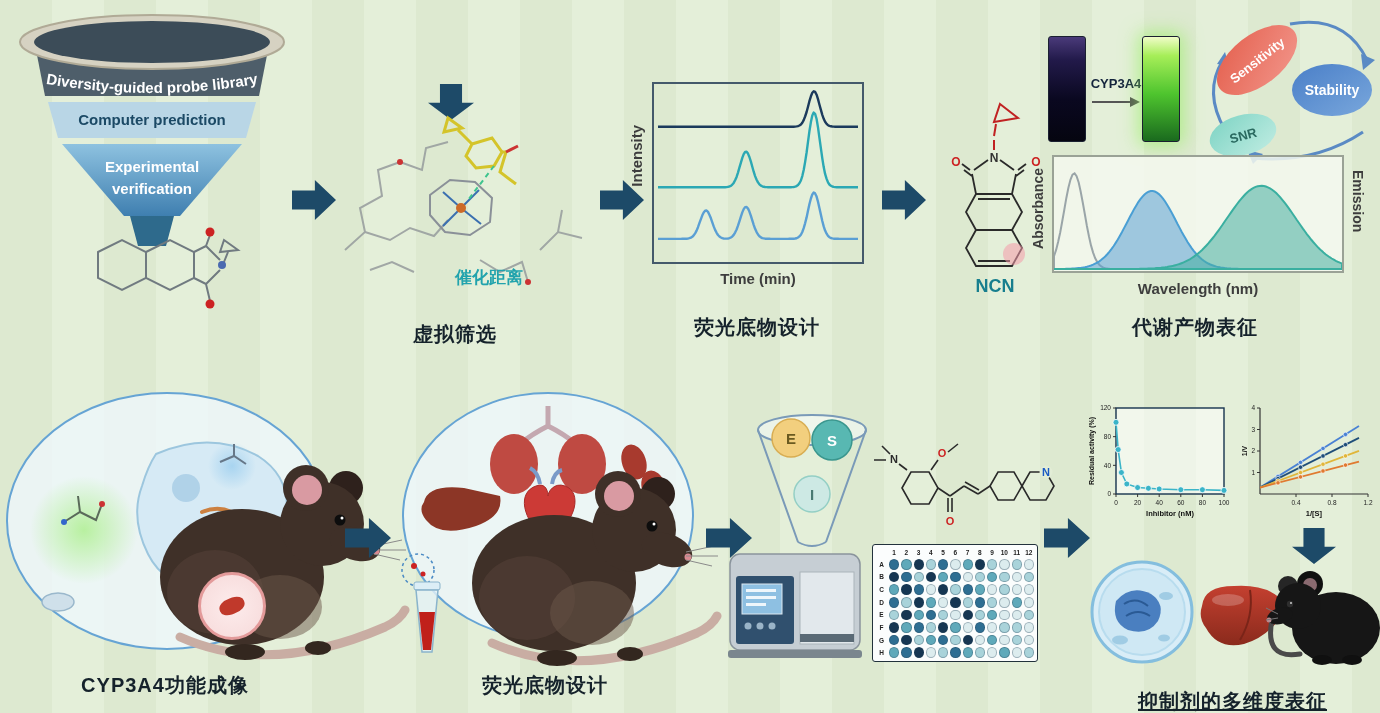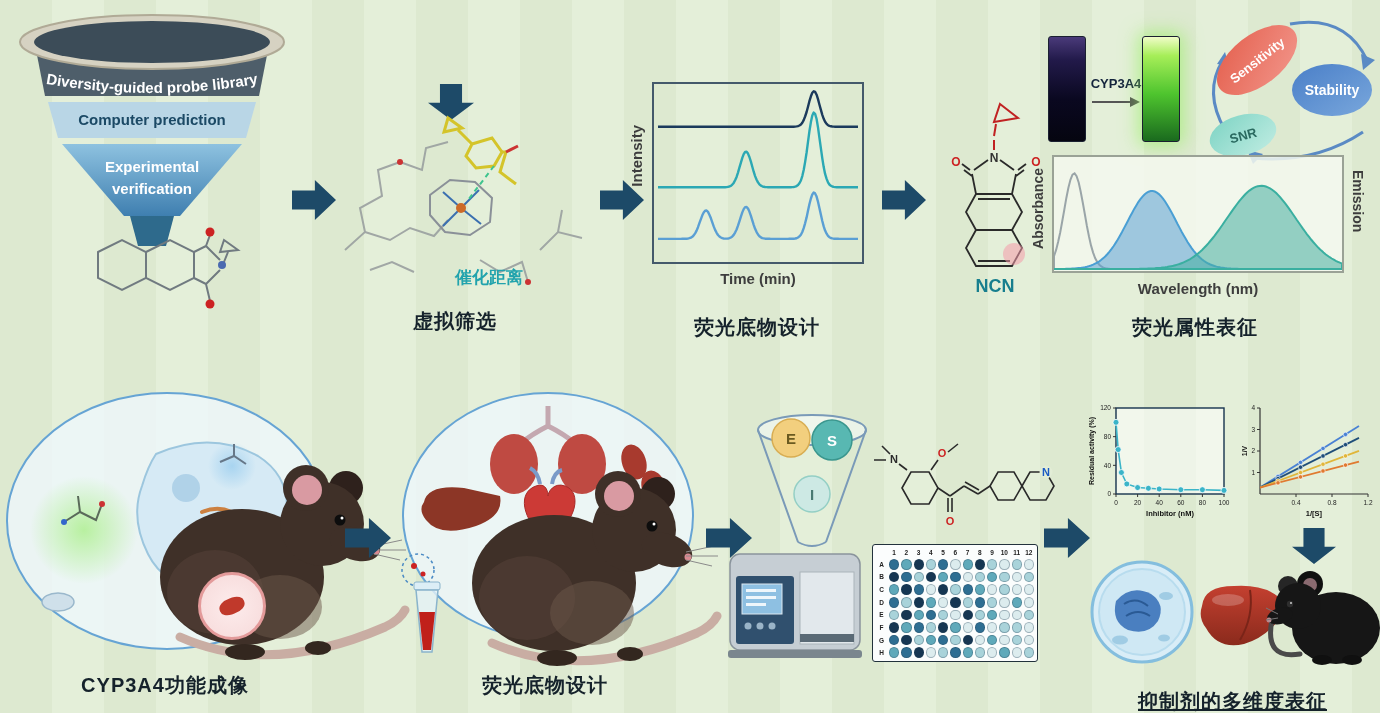--- a/index.html
+++ b/index.html
@@ -101,21 +101,21 @@
       <polygon points="118,18 132,28 114,32"></polygon>
       <line x1="172" y1="52" x2="176" y2="52"></line>
     </g>
     <line x1="176" y1="52" x2="188" y2="46" stroke="#cc3333" stroke-width="3"></line>
     <circle cx="70" cy="62" r="3" fill="#cc3333"></circle>
       <circle cx="198" cy="182" r="3" fill="#cc3333"></circle>
     <line x1="164" y1="66" x2="138" y2="100" stroke="#3ec48e" stroke-width="2" stroke-dasharray="5,4"></line>
   </svg>
   <div class="annotation-teal" style="left:455px;top:266px;">催化距离</div>
 
-  <div class="stage-caption" style="left:345px;top:308px;width:220px;">虚拟筛选</div>
+  <div class="stage-caption" style="left:345px;top:321px;width:220px;">虚拟筛选</div>
 
   <div class="arrow-r" style="left:600px;top:180px;width:44px;height:40px;"></div>
 
   <div class="vlabel" style="left:628px;top:125px;">Intensity</div>
   <div class="chromo-box">
     <svg id="chromo" width="208" height="178" viewBox="0 0 208 178">
         <polyline points="4.0,42.7 5.4,42.7 6.9,42.7 8.3,42.7 9.7,42.7 11.1,42.7 12.6,42.7 14.0,42.7 15.4,42.7 16.9,42.7 18.3,42.7 19.7,42.7 21.1,42.7 22.6,42.7 24.0,42.7 25.4,42.7 26.9,42.7 28.3,42.7 29.7,42.7 31.1,42.7 32.6,42.7 34.0,42.7 35.4,42.7 36.9,42.7 38.3,42.7 39.7,42.7 41.1,42.7 42.6,42.7 44.0,42.7 45.4,42.7 46.9,42.7 48.3,42.7 49.7,42.7 51.1,42.7 52.6,42.7 54.0,42.7 55.4,42.7 56.9,42.7 58.3,42.7 59.7,42.7 61.1,42.7 62.6,42.7 64.0,42.7 65.4,42.7 66.9,42.7 68.3,42.7 69.7,42.7 71.1,42.7 72.6,42.7 74.0,42.7 75.4,42.7 76.9,42.7 78.3,42.7 79.7,42.7 81.1,42.7 82.6,42.7 84.0,42.7 85.4,42.7 86.9,42.7 88.3,42.7 89.7,42.7 91.1,42.7 92.6,42.7 94.0,42.7 95.4,42.7 96.9,42.7 98.3,42.7 99.7,42.7 101.1,42.7 102.6,42.7 104.0,42.7 105.4,42.7 106.9,42.7 108.3,42.7 109.7,42.7 111.1,42.7 112.6,42.7 114.0,42.7 115.4,42.7 116.9,42.7 118.3,42.7 119.7,42.7 121.1,42.7 122.6,42.7 124.0,42.7 125.4,42.7 126.9,42.7 128.3,42.7 129.7,42.7 131.1,42.7 132.6,42.7 134.0,42.7 135.4,42.7 136.9,42.7 138.3,42.7 139.7,42.7 141.1,42.6 142.6,42.4 144.0,42.1 145.4,41.5 146.9,40.5 148.3,38.7 149.7,36.1 151.1,32.5 152.6,28.0 154.0,22.7 155.4,17.2 156.9,12.3 158.3,8.7 159.7,7.2 161.1,7.9 162.6,10.7 164.0,15.1 165.4,20.5 166.9,25.9 168.3,30.8 169.7,34.8 171.1,37.8 172.6,39.9 174.0,41.2 175.4,41.9 176.9,42.3 178.3,42.5 179.7,42.6 181.1,42.7 182.6,42.7 184.0,42.7 185.4,42.7 186.9,42.7 188.3,42.7 189.7,42.7 191.1,42.7 192.6,42.7 194.0,42.7 195.4,42.7 196.9,42.7 198.3,42.7 199.7,42.7 201.1,42.7 202.6,42.7 204.0,42.7" fill="none" stroke="#1b3a5c" stroke-width="2.4" stroke-linejoin="round"></polyline>
         <polyline points="4.0,103.2 5.4,103.2 6.9,103.2 8.3,103.2 9.7,103.2 11.1,103.2 12.6,103.2 14.0,103.2 15.4,103.2 16.9,103.2 18.3,103.2 19.7,103.2 21.1,103.2 22.6,103.2 24.0,103.2 25.4,103.2 26.9,103.2 28.3,103.2 29.7,103.2 31.1,103.2 32.6,103.2 34.0,103.2 35.4,103.2 36.9,103.2 38.3,103.2 39.7,103.2 41.1,103.2 42.6,103.2 44.0,103.2 45.4,103.2 46.9,103.2 48.3,103.2 49.7,103.2 51.1,103.2 52.6,103.2 54.0,103.2 55.4,103.2 56.9,103.2 58.3,103.2 59.7,103.2 61.1,103.2 62.6,103.2 64.0,103.2 65.4,103.2 66.9,103.2 68.3,103.2 69.7,103.2 71.1,103.2 72.6,103.1 74.0,102.8 75.4,102.5 76.9,101.8 78.3,100.6 79.7,98.9 81.1,96.3 82.6,92.9 84.0,88.6 85.4,83.7 86.9,78.6 88.3,73.8 89.7,70.1 91.1,68.0 92.6,67.8 94.0,69.6 95.4,73.0 96.9,77.6 98.3,82.7 99.7,87.7 101.1,92.1 102.6,95.7 104.0,98.4 105.4,100.3 106.9,101.6 108.3,102.3 109.7,102.8 111.1,103.0 112.6,103.1 114.0,103.2 115.4,103.2 116.9,103.2 118.3,103.2 119.7,103.2 121.1,103.2 122.6,103.2 124.0,103.2 125.4,103.2 126.9,103.2 128.3,103.2 129.7,103.2 131.1,103.2 132.6,103.2 134.0,103.2 135.4,103.2 136.9,103.2 138.3,103.1 139.7,103.0 141.1,102.7 142.6,102.1 144.0,101.1 145.4,99.3 146.9,96.5 148.3,92.1 149.7,86.0 151.1,78.1 152.6,68.5 154.0,57.9 155.4,47.3 156.9,38.1 158.3,31.5 159.7,28.6 161.1,29.8 162.6,35.0 164.0,43.4 165.4,53.6 166.9,64.3 168.3,74.4 169.7,83.1 171.1,89.9 172.6,94.9 174.0,98.3 175.4,100.5 176.9,101.8 178.3,102.5 179.7,102.9 181.1,103.1 182.6,103.2 184.0,103.2 185.4,103.2 186.9,103.2 188.3,103.2 189.7,103.2 191.1,103.2 192.6,103.2 194.0,103.2 195.4,103.2 196.9,103.2 198.3,103.2 199.7,103.2 201.1,103.2 202.6,103.2 204.0,103.2" fill="none" stroke="#2ba8b4" stroke-width="2.4" stroke-linejoin="round"></polyline>
         <polyline points="4.0,154.9 5.4,154.9 6.9,154.9 8.3,154.9 9.7,154.9 11.1,154.9 12.6,154.9 14.0,154.9 15.4,154.9 16.9,154.9 18.3,154.9 19.7,154.9 21.1,154.9 22.6,154.9 24.0,154.9 25.4,154.9 26.9,154.9 28.3,154.8 29.7,154.8 31.1,154.8 32.6,154.7 34.0,154.5 35.4,154.2 36.9,153.7 38.3,152.8 39.7,151.4 41.1,149.3 42.6,146.6 44.0,143.2 45.4,139.2 46.9,135.1 48.3,131.3 49.7,128.4 51.1,126.7 52.6,126.5 54.0,127.9 55.4,130.7 56.9,134.3 58.3,138.4 59.7,142.4 61.1,145.9 62.6,148.8 64.0,151.0 65.4,152.5 66.9,153.5 68.3,154.1 69.7,154.5 71.1,154.6 72.6,154.6 74.0,154.5 75.4,154.1 76.9,153.5 78.3,152.5 79.7,150.9 81.1,148.6 82.6,145.5 84.0,141.7 85.4,137.3 86.9,132.7 88.3,128.4 89.7,125.1 91.1,123.1 92.6,123.0 94.0,124.6 95.4,127.6 96.9,131.8 98.3,136.4 99.7,140.8 101.1,144.8 102.6,148.1 104.0,150.5 105.4,152.2 106.9,153.4 108.3,154.1 109.7,154.4 111.1,154.7 112.6,154.8 114.0,154.8 115.4,154.8 116.9,154.9 118.3,154.9 119.7,154.9 121.1,154.9 122.6,154.9 124.0,154.9 125.4,154.9 126.9,154.9 128.3,154.9 129.7,154.9 131.1,154.9 132.6,154.9 134.0,154.9 135.4,154.8 136.9,154.8 138.3,154.8 139.7,154.7 141.1,154.5 142.6,154.2 144.0,153.5 145.4,152.4 146.9,150.7 148.3,148.0 149.7,144.2 151.1,139.3 152.6,133.4 154.0,126.8 155.4,120.2 156.9,114.5 158.3,110.4 159.7,108.6 161.1,109.4 162.6,112.6 164.0,117.8 165.4,124.1 166.9,130.8 168.3,137.0 169.7,142.4 171.1,146.6 172.6,149.7 174.0,151.8 175.4,153.2 176.9,154.0 178.3,154.4 179.7,154.7 181.1,154.8 182.6,154.8 184.0,154.8 185.4,154.9 186.9,154.9 188.3,154.9 189.7,154.9 191.1,154.9 192.6,154.9 194.0,154.9 195.4,154.9 196.9,154.9 198.3,154.9 199.7,154.9 201.1,154.9 202.6,154.9 204.0,154.9" fill="none" stroke="#5a9fd4" stroke-width="2.4" stroke-linejoin="round"></polyline>
       </svg>
@@ -194,21 +194,21 @@
   <div class="spectrum-box">
     <svg id="spectra" width="288" height="114" viewBox="0 0 288 114">
         <path d="M 0 112 L 0.0 99.1 L 2.1 92.9 L 4.1 85.0 L 6.2 75.5 L 8.2 64.5 L 10.3 52.8 L 12.3 41.2 L 14.4 30.7 L 16.5 22.6 L 18.5 17.6 L 20.6 16.4 L 22.6 19.1 L 24.7 25.5 L 26.7 34.7 L 28.8 45.7 L 30.9 57.5 L 32.9 69.0 L 35.0 79.5 L 37.0 88.4 L 39.1 95.6 L 41.1 101.0 L 43.2 105.0 L 45.3 107.7 L 47.3 109.5 L 49.4 110.6 L 51.4 111.2 L 53.5 111.6 L 55.5 111.8 L 57.6 111.9 L 59.7 112.0 L 61.7 112.0 L 63.8 112.0 L 65.8 112.0 L 67.9 112.0 L 69.9 112.0 L 72.0 112.0 L 74.1 112.0 L 76.1 112.0 L 78.2 112.0 L 80.2 112.0 L 82.3 112.0 L 84.3 112.0 L 86.4 112.0 L 88.5 112.0 L 90.5 112.0 L 92.6 112.0 L 94.6 112.0 L 96.7 112.0 L 98.7 112.0 L 100.8 112.0 L 102.9 112.0 L 104.9 112.0 L 107.0 112.0 L 109.0 112.0 L 111.1 112.0 L 113.1 112.0 L 115.2 112.0 L 117.3 112.0 L 119.3 112.0 L 121.4 112.0 L 123.4 112.0 L 125.5 112.0 L 127.5 112.0 L 129.6 112.0 L 131.7 112.0 L 133.7 112.0 L 135.8 112.0 L 137.8 112.0 L 139.9 112.0 L 141.9 112.0 L 144.0 112.0 L 146.1 112.0 L 148.1 112.0 L 150.2 112.0 L 152.2 112.0 L 154.3 112.0 L 156.3 112.0 L 158.4 112.0 L 160.5 112.0 L 162.5 112.0 L 164.6 112.0 L 166.6 112.0 L 168.7 112.0 L 170.7 112.0 L 172.8 112.0 L 174.9 112.0 L 176.9 112.0 L 179.0 112.0 L 181.0 112.0 L 183.1 112.0 L 185.1 112.0 L 187.2 112.0 L 189.3 112.0 L 191.3 112.0 L 193.4 112.0 L 195.4 112.0 L 197.5 112.0 L 199.5 112.0 L 201.6 112.0 L 203.7 112.0 L 205.7 112.0 L 207.8 112.0 L 209.8 112.0 L 211.9 112.0 L 213.9 112.0 L 216.0 112.0 L 218.1 112.0 L 220.1 112.0 L 222.2 112.0 L 224.2 112.0 L 226.3 112.0 L 228.3 112.0 L 230.4 112.0 L 232.5 112.0 L 234.5 112.0 L 236.6 112.0 L 238.6 112.0 L 240.7 112.0 L 242.7 112.0 L 244.8 112.0 L 246.9 112.0 L 248.9 112.0 L 251.0 112.0 L 253.0 112.0 L 255.1 112.0 L 257.1 112.0 L 259.2 112.0 L 261.3 112.0 L 263.3 112.0 L 265.4 112.0 L 267.4 112.0 L 269.5 112.0 L 271.5 112.0 L 273.6 112.0 L 275.7 112.0 L 277.7 112.0 L 279.8 112.0 L 281.8 112.0 L 283.9 112.0 L 285.9 112.0 L 288.0 112.0 L 288 112" fill="none" stroke="#9aa5a8" stroke-width="2"></path>
         <path d="M 0 112 L 0.0 112.0 L 2.1 112.0 L 4.1 111.9 L 6.2 111.9 L 8.2 111.9 L 10.3 111.9 L 12.3 111.8 L 14.4 111.8 L 16.5 111.7 L 18.5 111.6 L 20.6 111.5 L 22.6 111.3 L 24.7 111.1 L 26.7 110.9 L 28.8 110.6 L 30.9 110.2 L 32.9 109.7 L 35.0 109.1 L 37.0 108.5 L 39.1 107.7 L 41.1 106.7 L 43.2 105.6 L 45.3 104.3 L 47.3 102.8 L 49.4 101.1 L 51.4 99.2 L 53.5 97.0 L 55.5 94.6 L 57.6 91.9 L 59.7 89.0 L 61.7 85.9 L 63.8 82.5 L 65.8 79.0 L 67.9 75.3 L 69.9 71.4 L 72.0 67.5 L 74.1 63.5 L 76.1 59.5 L 78.2 55.7 L 80.2 51.9 L 82.3 48.4 L 84.3 45.1 L 86.4 42.2 L 88.5 39.6 L 90.5 37.5 L 92.6 35.8 L 94.6 34.7 L 96.7 34.1 L 98.7 34.0 L 100.8 34.5 L 102.9 35.6 L 104.9 37.1 L 107.0 39.2 L 109.0 41.6 L 111.1 44.5 L 113.1 47.7 L 115.2 51.2 L 117.3 54.9 L 119.3 58.8 L 121.4 62.7 L 123.4 66.7 L 125.5 70.6 L 127.5 74.5 L 129.6 78.2 L 131.7 81.8 L 133.7 85.2 L 135.8 88.4 L 137.8 91.3 L 139.9 94.1 L 141.9 96.5 L 144.0 98.7 L 146.1 100.7 L 148.1 102.5 L 150.2 104.0 L 152.2 105.3 L 154.3 106.5 L 156.3 107.5 L 158.4 108.3 L 160.5 109.0 L 162.5 109.6 L 164.6 110.1 L 166.6 110.5 L 168.7 110.8 L 170.7 111.1 L 172.8 111.3 L 174.9 111.4 L 176.9 111.6 L 179.0 111.7 L 181.0 111.8 L 183.1 111.8 L 185.1 111.9 L 187.2 111.9 L 189.3 111.9 L 191.3 111.9 L 193.4 112.0 L 195.4 112.0 L 197.5 112.0 L 199.5 112.0 L 201.6 112.0 L 203.7 112.0 L 205.7 112.0 L 207.8 112.0 L 209.8 112.0 L 211.9 112.0 L 213.9 112.0 L 216.0 112.0 L 218.1 112.0 L 220.1 112.0 L 222.2 112.0 L 224.2 112.0 L 226.3 112.0 L 228.3 112.0 L 230.4 112.0 L 232.5 112.0 L 234.5 112.0 L 236.6 112.0 L 238.6 112.0 L 240.7 112.0 L 242.7 112.0 L 244.8 112.0 L 246.9 112.0 L 248.9 112.0 L 251.0 112.0 L 253.0 112.0 L 255.1 112.0 L 257.1 112.0 L 259.2 112.0 L 261.3 112.0 L 263.3 112.0 L 265.4 112.0 L 267.4 112.0 L 269.5 112.0 L 271.5 112.0 L 273.6 112.0 L 275.7 112.0 L 277.7 112.0 L 279.8 112.0 L 281.8 112.0 L 283.9 112.0 L 285.9 112.0 L 288.0 112.0 L 288 112 Z" fill="rgba(90,160,212,0.55)" stroke="#4a9fd4" stroke-width="2"></path>
         <path d="M 0 112 L 0.0 112.0 L 2.1 112.0 L 4.1 112.0 L 6.2 112.0 L 8.2 112.0 L 10.3 112.0 L 12.3 112.0 L 14.4 112.0 L 16.5 112.0 L 18.5 112.0 L 20.6 112.0 L 22.6 112.0 L 24.7 112.0 L 26.7 112.0 L 28.8 112.0 L 30.9 112.0 L 32.9 112.0 L 35.0 112.0 L 37.0 112.0 L 39.1 112.0 L 41.1 112.0 L 43.2 112.0 L 45.3 112.0 L 47.3 112.0 L 49.4 112.0 L 51.4 112.0 L 53.5 112.0 L 55.5 112.0 L 57.6 112.0 L 59.7 112.0 L 61.7 112.0 L 63.8 112.0 L 65.8 112.0 L 67.9 112.0 L 69.9 112.0 L 72.0 112.0 L 74.1 112.0 L 76.1 111.9 L 78.2 111.9 L 80.2 111.9 L 82.3 111.9 L 84.3 111.9 L 86.4 111.8 L 88.5 111.8 L 90.5 111.7 L 92.6 111.7 L 94.6 111.6 L 96.7 111.5 L 98.7 111.4 L 100.8 111.3 L 102.9 111.1 L 104.9 111.0 L 107.0 110.8 L 109.0 110.5 L 111.1 110.3 L 113.1 110.0 L 115.2 109.6 L 117.3 109.2 L 119.3 108.8 L 121.4 108.2 L 123.4 107.6 L 125.5 107.0 L 127.5 106.2 L 129.6 105.4 L 131.7 104.4 L 133.7 103.4 L 135.8 102.3 L 137.8 101.0 L 139.9 99.6 L 141.9 98.1 L 144.0 96.5 L 146.1 94.7 L 148.1 92.9 L 150.2 90.8 L 152.2 88.7 L 154.3 86.4 L 156.3 84.0 L 158.4 81.5 L 160.5 78.9 L 162.5 76.2 L 164.6 73.3 L 166.6 70.5 L 168.7 67.5 L 170.7 64.5 L 172.8 61.5 L 174.9 58.5 L 176.9 55.6 L 179.0 52.6 L 181.0 49.8 L 183.1 47.0 L 185.1 44.3 L 187.2 41.8 L 189.3 39.5 L 191.3 37.3 L 193.4 35.3 L 195.4 33.6 L 197.5 32.1 L 199.5 30.9 L 201.6 29.9 L 203.7 29.3 L 205.7 28.9 L 207.8 28.8 L 209.8 29.0 L 211.9 29.5 L 213.9 30.3 L 216.0 31.4 L 218.1 32.7 L 220.1 34.3 L 222.2 36.1 L 224.2 38.1 L 226.3 40.4 L 228.3 42.8 L 230.4 45.4 L 232.5 48.1 L 234.5 50.9 L 236.6 53.8 L 238.6 56.7 L 240.7 59.7 L 242.7 62.7 L 244.8 65.7 L 246.9 68.7 L 248.9 71.6 L 251.0 74.5 L 253.0 77.3 L 255.1 79.9 L 257.1 82.5 L 259.2 85.0 L 261.3 87.3 L 263.3 89.6 L 265.4 91.7 L 267.4 93.6 L 269.5 95.5 L 271.5 97.2 L 273.6 98.7 L 275.7 100.2 L 277.7 101.5 L 279.8 102.7 L 281.8 103.8 L 283.9 104.8 L 285.9 105.7 L 288.0 106.5 L 288 112 Z" fill="rgba(70,175,160,0.55)" stroke="#3aafa0" stroke-width="2"></path>
       </svg>
   </div>
   <div class="vlabel-r" style="left:1350px;top:170px;font-size:14px;">Emission</div>
   <div class="hlabel" style="left:1052px;top:280px;width:292px;">Wavelength (nm)</div>
 
-  <div class="stage-caption" style="left:1055px;top:314px;width:280px;">荧光属性表征</div>
+  <div class="stage-caption" style="left:1055px;top:314px;width:280px;">代谢产物表征</div>
 
   <div class="bubble" style="left:6px;top:392px;width:322px;height:258px;"></div>
   <svg class="abs" style="left:6px;top:392px;" width="322" height="258" viewBox="0 0 322 258">
     <defs>
       <radialGradient id="greenGlow">
           <stop offset="0" stop-color="#b8f0a0"></stop>
           <stop offset="1" stop-color="rgba(184,240,160,0)"></stop>
         </radialGradient>
       <radialGradient id="blueGlow">
           <stop offset="0" stop-color="#a8d4f0"></stop>

